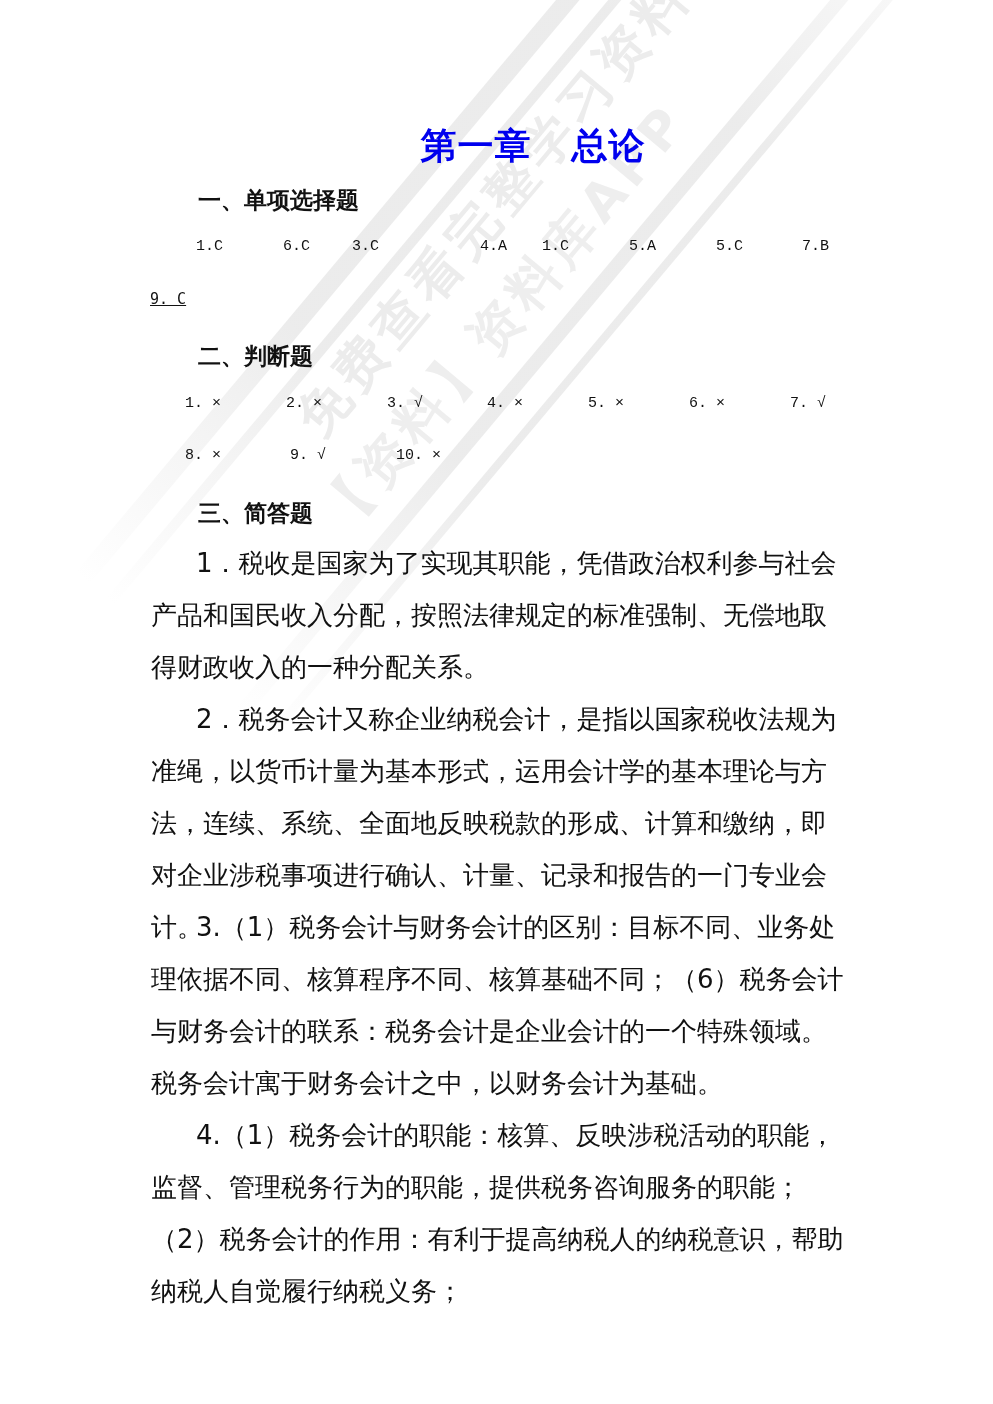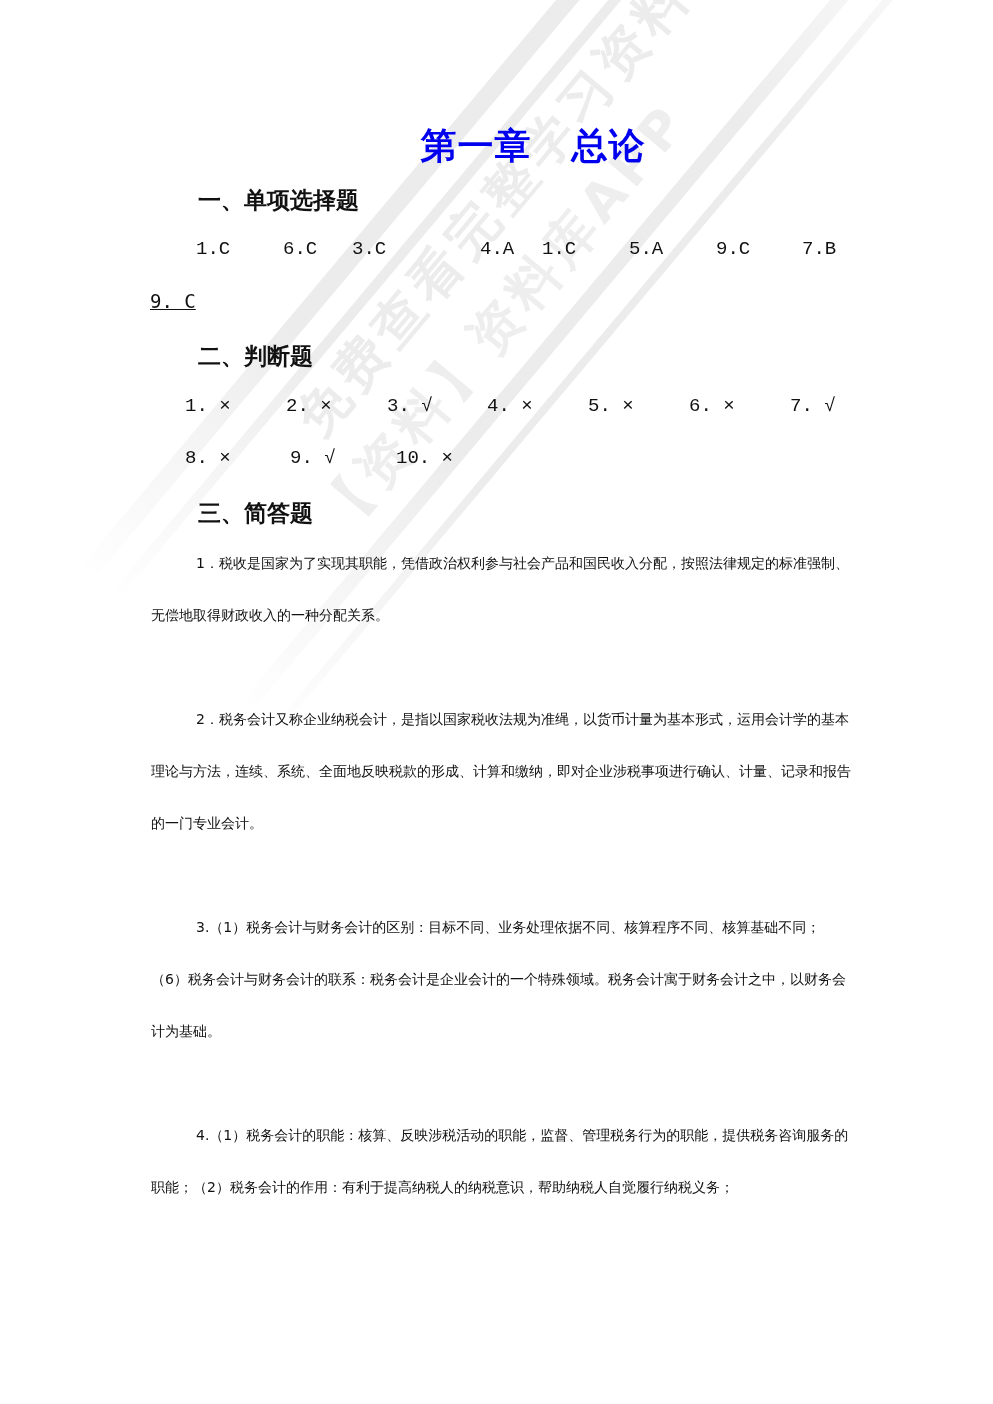--- a/index.html
+++ b/index.html
@@ -11,23 +11,23 @@
                background: linear-gradient(90deg, rgba(200,200,200,0) 0%, rgba(200,200,200,0.35) 30%, rgba(200,200,200,0.35) 70%, rgba(200,200,200,0) 100%); }
     .wm-text { position: absolute; left: 260px; top: 70px; font-size: 52px; font-weight: bold;
                color: rgba(150,150,150,0.18); white-space: nowrap; letter-spacing: 6px; }
     .wm-text2 { position: absolute; left: 200px; top: 150px; font-size: 52px; font-weight: bold;
                color: rgba(150,150,150,0.16); white-space: nowrap; letter-spacing: 6px; }
     .title { position: absolute; top: 122px; left: 0; width: 1066px; text-align: center;
              font-size: 36px; font-weight: bold; color: #0000ee; letter-spacing: 1px; }
     .title .gap { display: inline-block; width: 40px; }
     .section { position: absolute; left: 198px; font-size: 23px; font-weight: bold; color: #111; text-align: center; }
     .mc-row { position: absolute; font-family: "DejaVu Sans Mono", "Liberation Mono", monospace;
-              font-size: 19px; color: #111; white-space: nowrap; text-decoration: underline; }
+              font-size: 15px; color: #111; white-space: nowrap; text-decoration: underline; }
     .mc-item { position: absolute; font-family: Liberation Mono, monospace; }
-    .para { position: absolute; left: 151px; width: 700px; font-size: 14px; line-height: 52px; color: #111; }
+    .para { position: absolute; left: 151px; width: 700px; font-size: 26px; line-height: 52px; color: #111; }
     .para .indent { display: inline-block; width: 45px; }
   </style>
 </head>
 <body>
 
 <div class="watermark">
   <div class="wm-band" style="top:20px"></div>
   <div class="wm-band" style="top:60px; height:10px"></div>
   <div class="wm-band" style="top:230px; height:14px"></div>
   <div class="wm-band" style="top:270px; height:8px"></div>
@@ -40,21 +40,21 @@
 </div>
 
 <div class="section" style="top:185px">一、单项选择题</div>
 <div class="mc-row" style="top:238px; left:0; width:993px;">
   <span class="mc-item" style="left:196px">1.C</span>
   <span class="mc-item" style="left:283px">6.C</span>
   <span class="mc-item" style="left:352px">3.C</span>
   <span class="mc-item" style="left:480px">4.A</span>
   <span class="mc-item" style="left:542px">1.C</span>
   <span class="mc-item" style="left:629px">5.A</span>
-  <span class="mc-item" style="left:716px">9.C</span>
+  <span class="mc-item" style="left:716px">5.C</span>
   <span class="mc-item" style="left:802px">7.B</span>
 </div>
 <div class="mc-row" style="top:290px; left:150px;">
   <span>9. C</span>
 </div>
 
 <div class="section" style="top:341px">二、判断题</div>
 <div class="mc-row" style="top:395px; left:0; width:993px; font-family:'Liberation Sans', sans-serif;">
   <span class="mc-item" style="left:185px">1. ×</span>
   <span class="mc-item" style="left:286px">2. ×</span>

